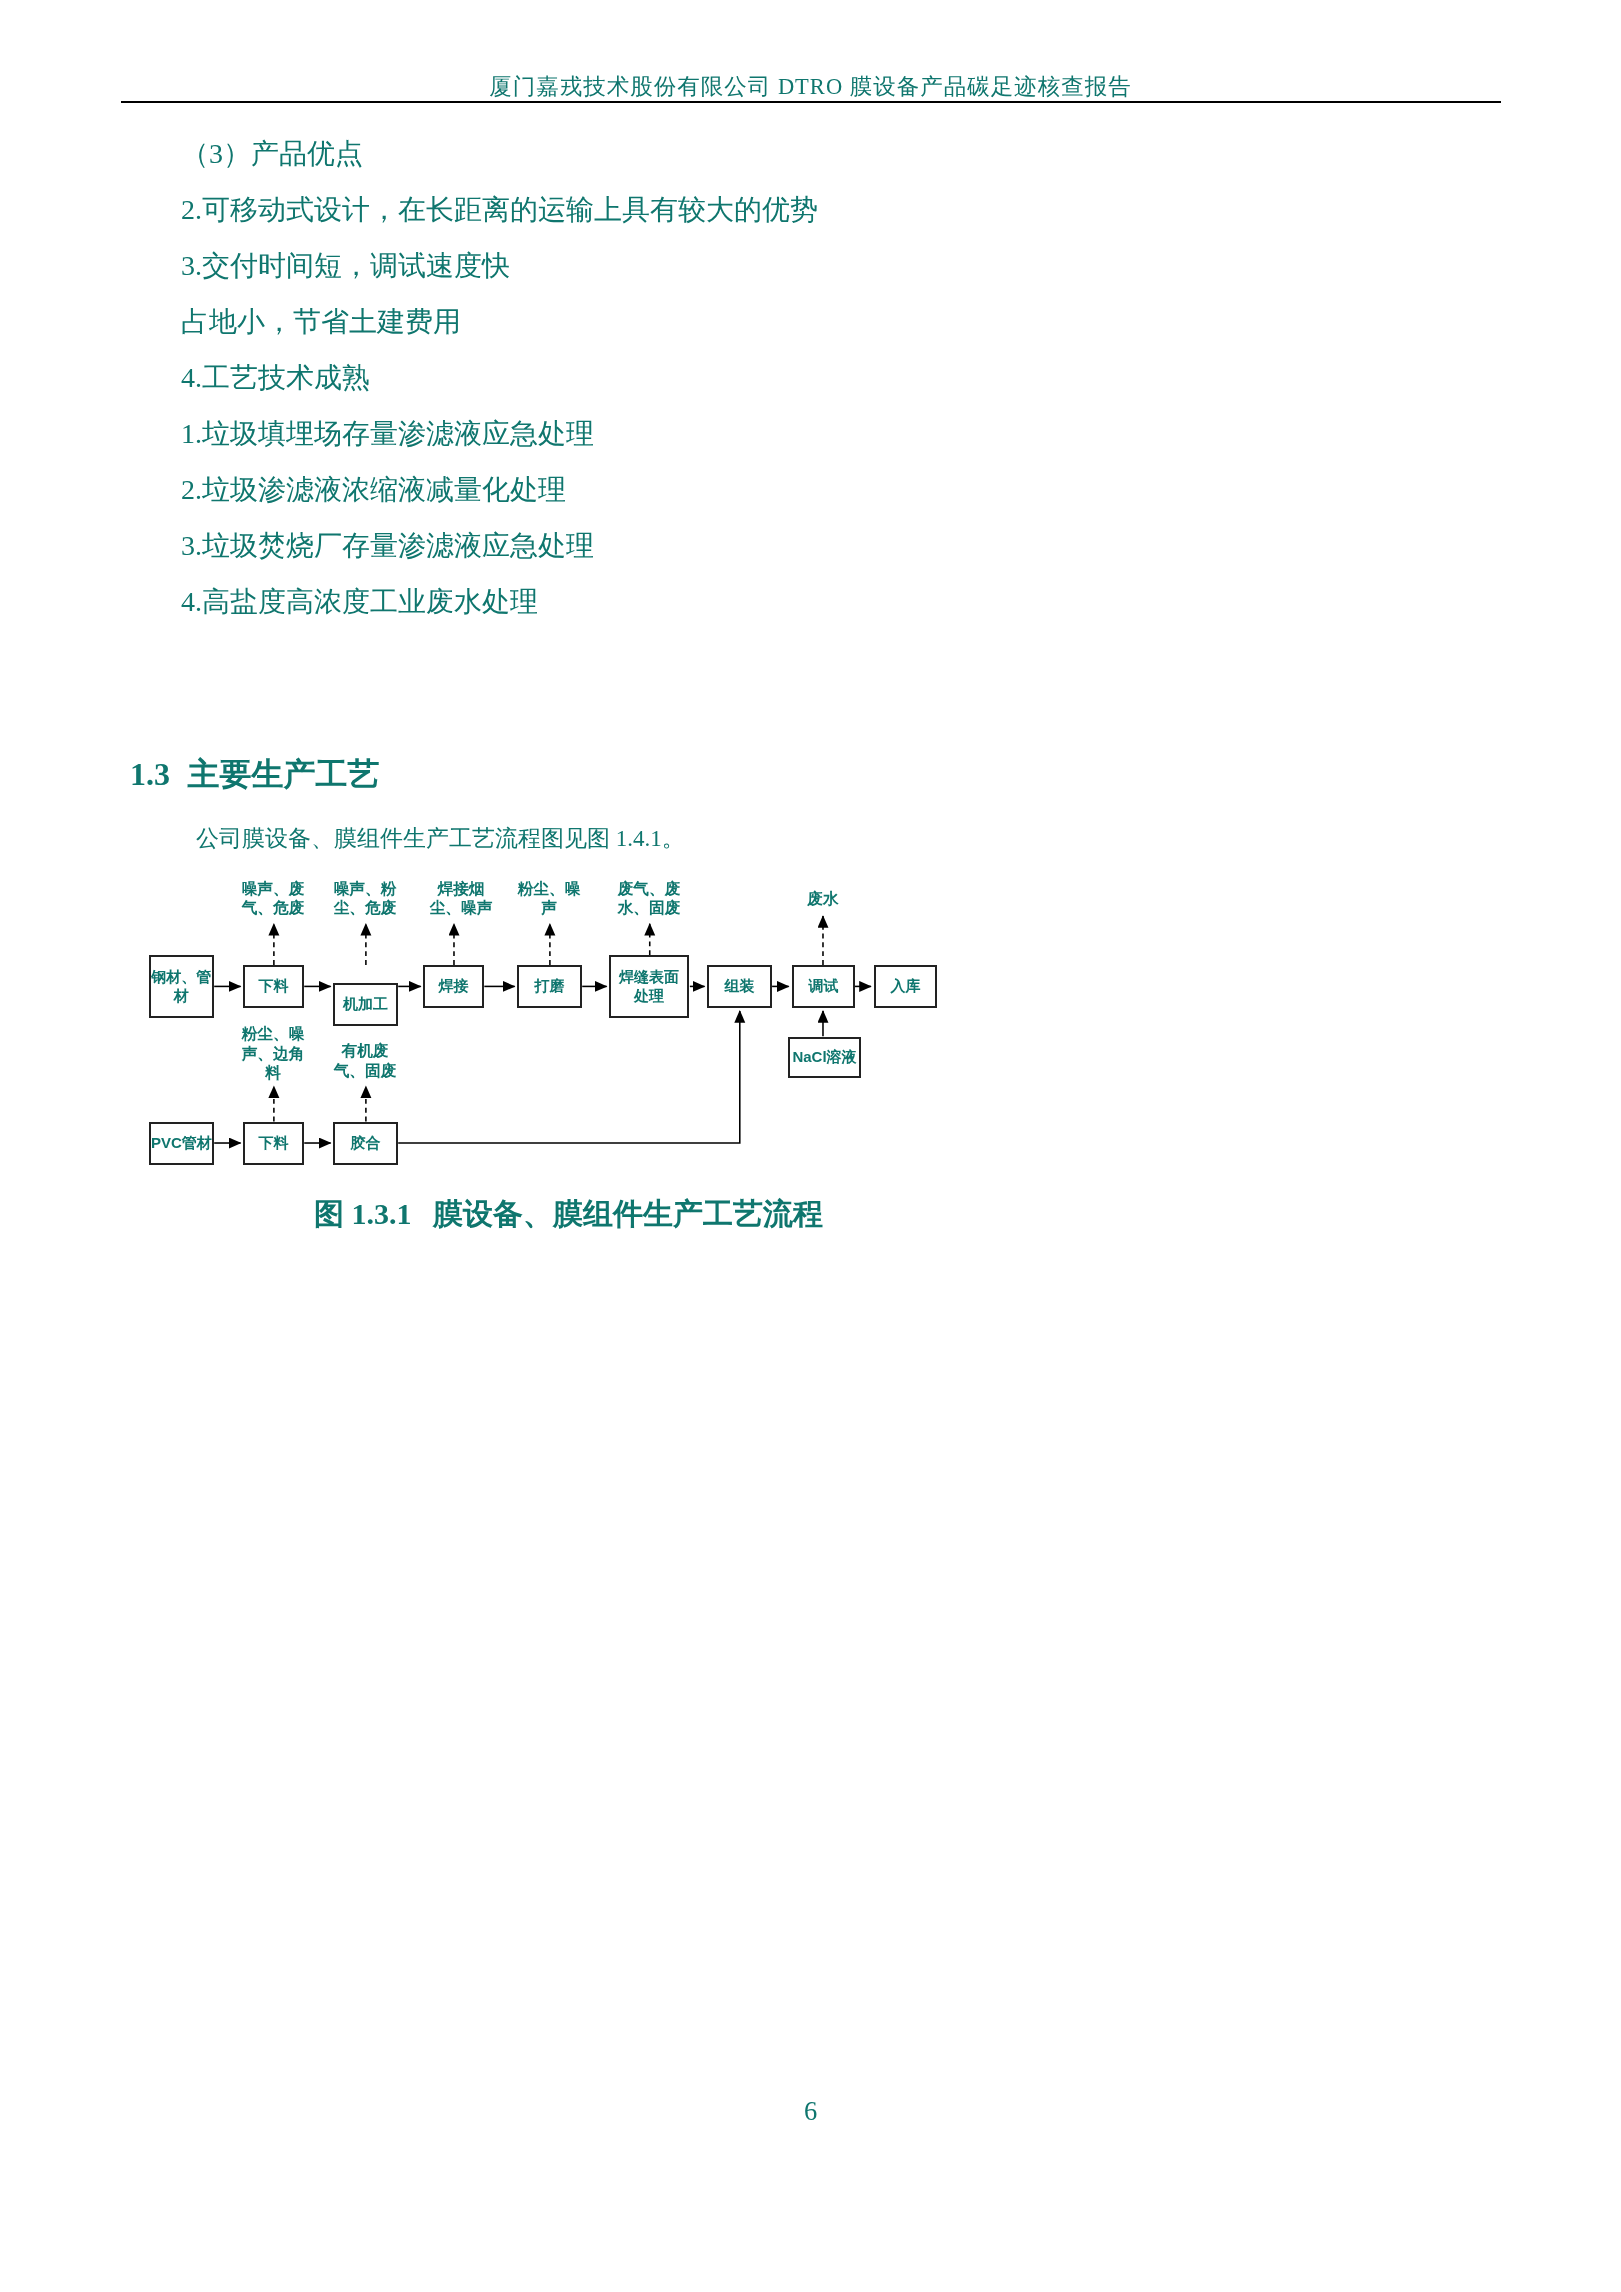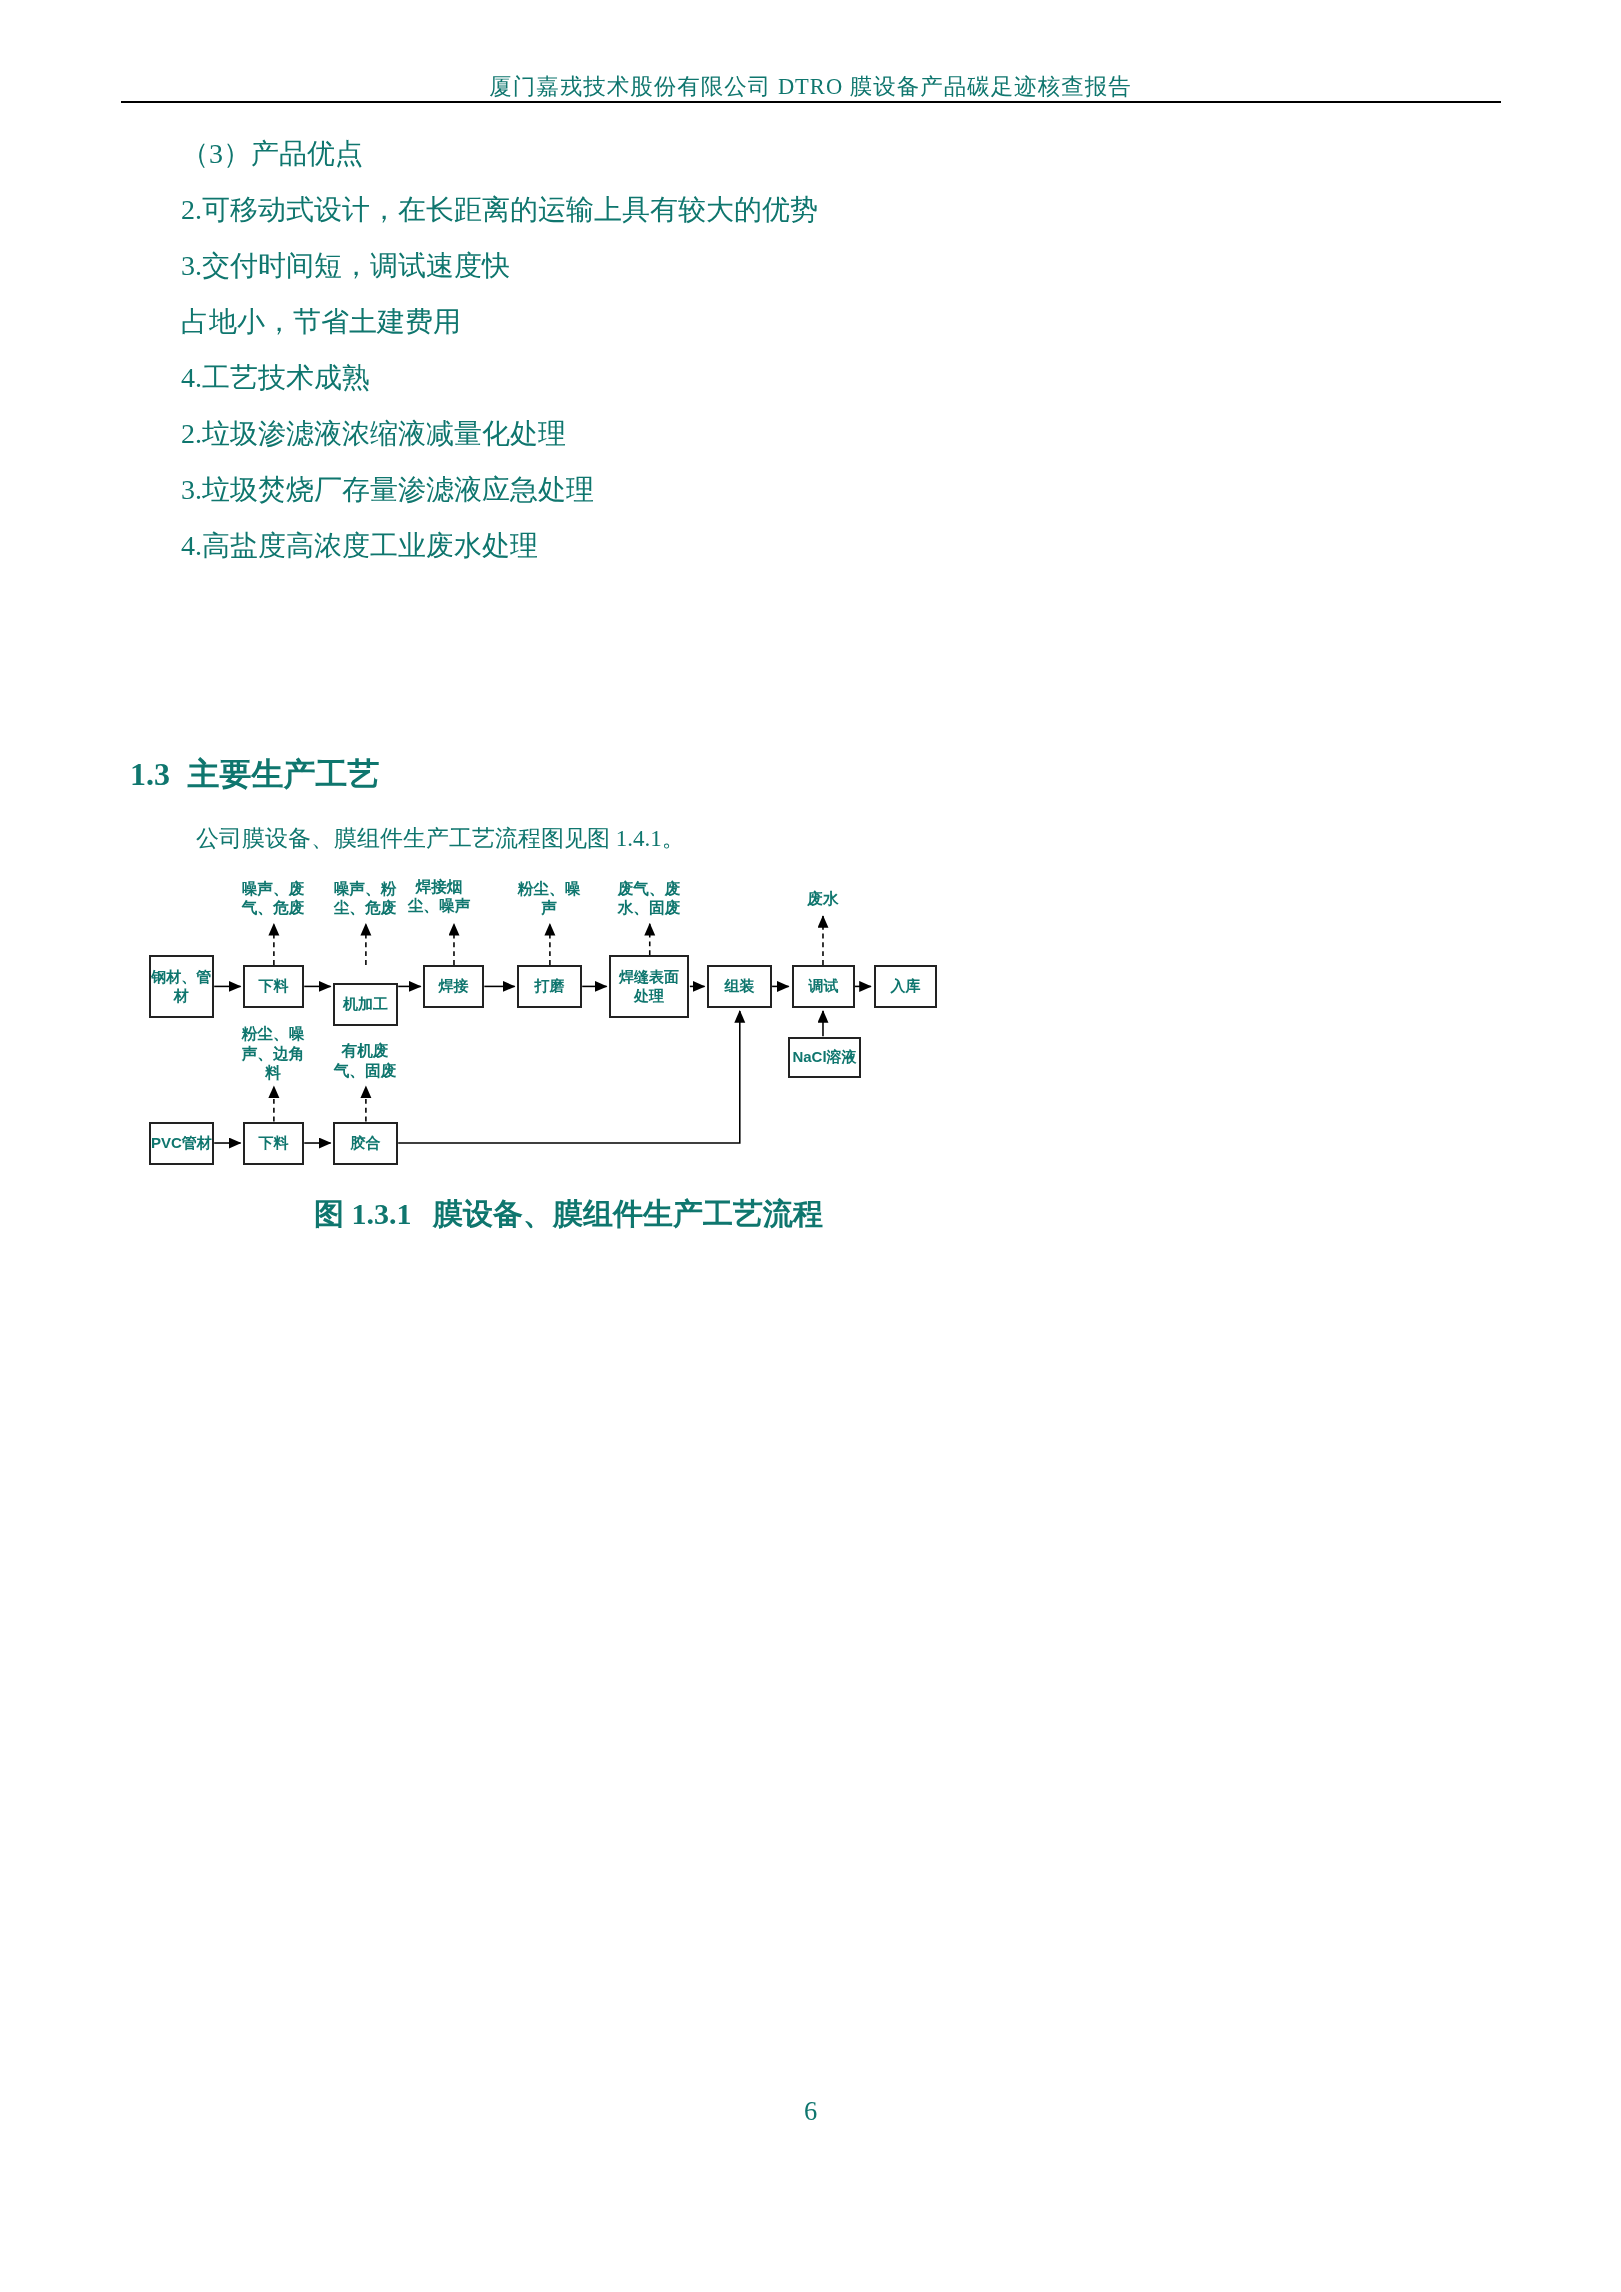--- a/index.html
+++ b/index.html
@@ -112,20 +112,21 @@
 
   <div class="header-title">厦门嘉戎技术股份有限公司 DTRO 膜设备产品碳足迹核查报告</div>
   <div class="header-rule"></div>
 
   <div class="body-text">
     <p>（3）产品优点</p>
     <p>2.可移动式设计，在长距离的运输上具有较大的优势</p>
     <p>3.交付时间短，调试速度快</p>
     <p>占地小，节省土建费用</p>
     <p>4.工艺技术成熟</p>
+    <p>1.垃圾填埋场存量渗滤液应急处理</p>
     <p>2.垃圾渗滤液浓缩液减量化处理</p>
     <p>3.垃圾焚烧厂存量渗滤液应急处理</p>
     <p>4.高盐度高浓度工业废水处理</p>
   </div>
 
   <h2 class="section-heading">
     <span class="sec-num">1.3</span><span class="sec-title">主要生产工艺</span>
   </h2>
 
   <p class="intro">公司膜设备、膜组件生产工艺流程图见图 1.4.1。</p>
@@ -163,21 +164,21 @@
 
       <line x1="700" y1="173" x2="700" y2="147" stroke="#000" stroke-width="1.6" marker-end="url(#arw)"></line>
 
       <polyline points="266,282 615,282 615,147" fill="none" stroke="#000" stroke-width="1.6" marker-end="url(#arw)"></polyline>
     </svg>
 
     <div class="hazard" style="left:97px;  top:11.8px; width:78px;">噪声、废
 气、危废</div>
     <div class="hazard" style="left:189px; top:11.8px; width:78px;">噪声、粉
 尘、危废</div>
-    <div class="hazard" style="left:263px; top:11.8px; width:78px;font-family:Liberation Mono, monospace;">焊接烟
+    <div class="hazard" style="left:285px; top:11.8px; width:78px;">焊接烟
 尘、噪声</div>
     <div class="hazard" style="left:373px; top:11.8px; width:78px;">粉尘、噪
 声</div>
     <div class="hazard" style="left:473px; top:11.8px; width:78px;">废气、废
 水、固废</div>
     <div class="hazard" style="left:647px; top:21.6px; width:78px;">废水</div>
 
     <div class="node" style="left:11.8px;  top:88px;  width:65px; height:63px;">钢材、管
 材</div>
     <div class="node" style="left:106px; top:98px; width:61px; height:43px;">下料</div>

